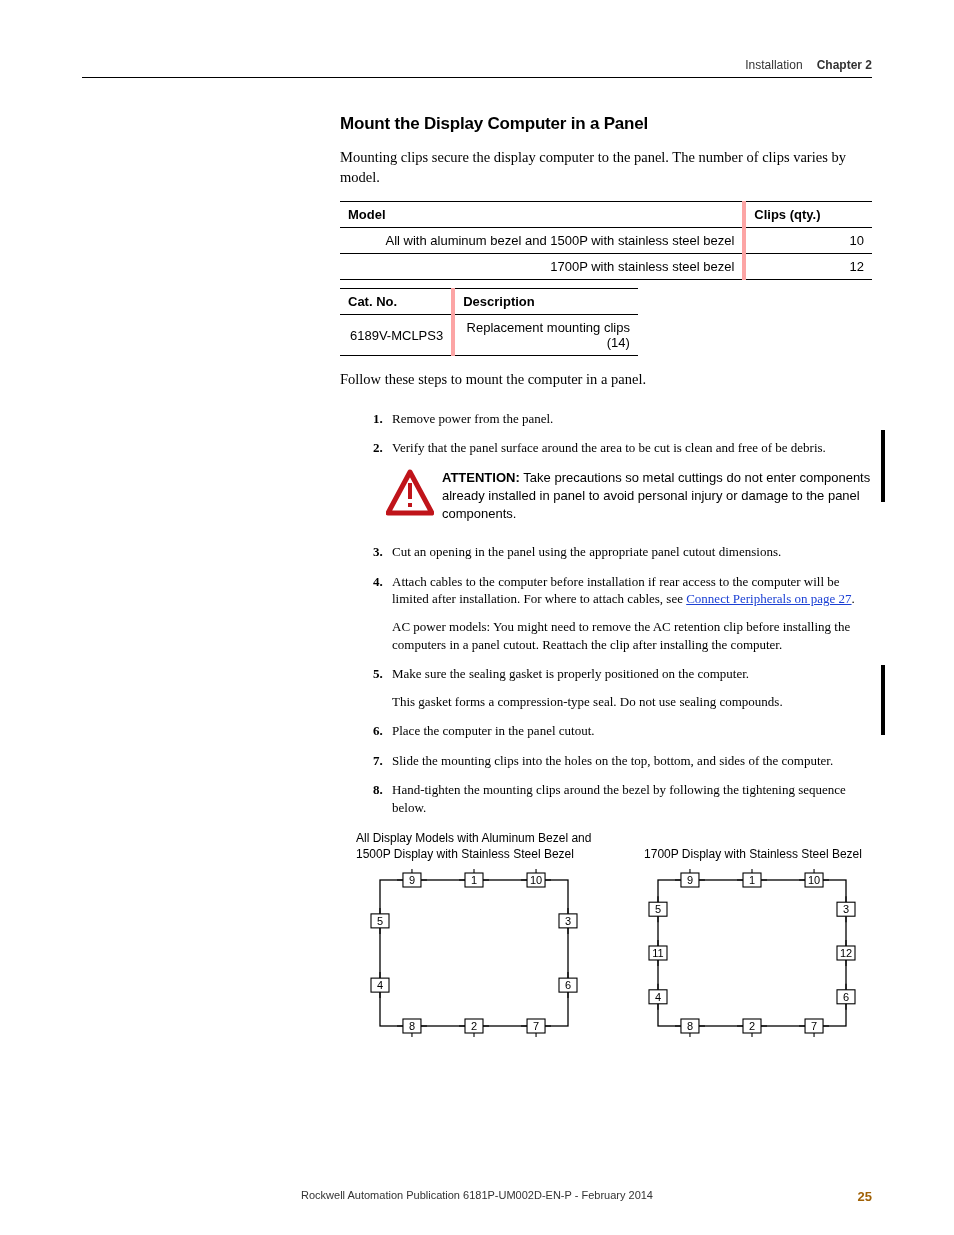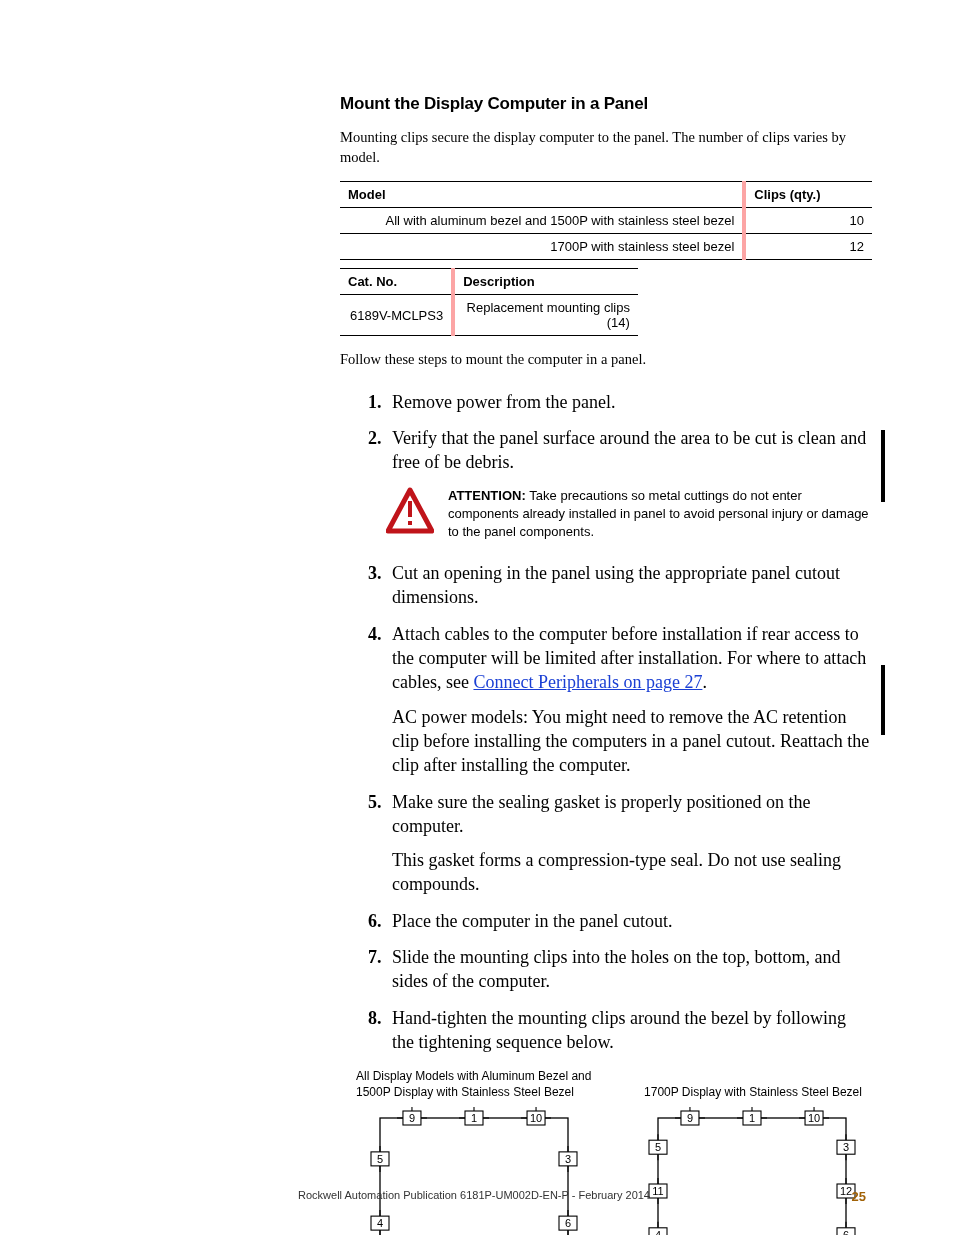--- a/index.html
+++ b/index.html
@@ -72,33 +72,33 @@
     border-bottom: 1.5px solid #000;
     font-weight: 700;
   }
   table.doc td { border-bottom: 1px solid #000; text-align: right; }
   table.doc .vsep { border-left: 4px solid #fca5a5; }
 
   table.small { width: 56%; }
 
   ol.steps {
     font-family: Georgia, 'Times New Roman', serif;
-    font-size: 18px;
+    font-size: 13px;
     line-height: 1.35;
     padding-left: 46px;
     margin: 20px 0 0 0;
   }
   ol.steps > li { padding-left: 6px; margin: 8px 0 12px 0; }
   ol.steps > li::marker { font-weight: 700; }
   ol.steps > li > p { margin: 10px 0 0 0; }
 
   .attention-row {
     display: flex;
     align-items: flex-start;
-    gap: 14px;
+    gap: 8px;
     margin: 12px 0 12px 46px;
   }
   .attention-row svg { flex: 0 0 auto; }
   .attention-text {
     font-family: "Myriad Pro", "Segoe UI", Arial, sans-serif;
     font-size: 13px;
     line-height: 1.4;
   }
   .attention-text .lead { font-weight: 700; }
 
@@ -117,21 +117,21 @@
     text-align: left;
     line-height: 1.3;
     min-height: 32px;
     display:flex; align-items:flex-end; justify-content:center;
     margin-bottom: 6px;
   }
 
   .footer {
     position: absolute;
     bottom: 34px;
-    left: 82px; right: 88px;
+    left: 82px; right: 82px;
     font-family: "Myriad Pro", "Segoe UI", Arial, sans-serif;
     font-size: 11px;
     color: #333;
     display: flex;
     justify-content: center;
   }
   .footer .pg {
     position: absolute;
     right: 0;
     font-weight: 700;
@@ -144,20 +144,24 @@
     right: 69px;
     width: 4px;
     background: #000;
   }
 </style>
 </head>
 <body>
 
 <div class="page">
 
+  <div class="header">
+    <span class="thin">Installation</span>
+    <span class="bold">Chapter 2</span>
+  </div>
 
   <div class="content">
 
     <div class="h2">Mount the Display Computer in a Panel</div>
 
     <p class="body">Mounting clips secure the display computer to the panel. The number of clips varies by model.</p>
 
     <table class="doc">
       <thead>
           <tr>

